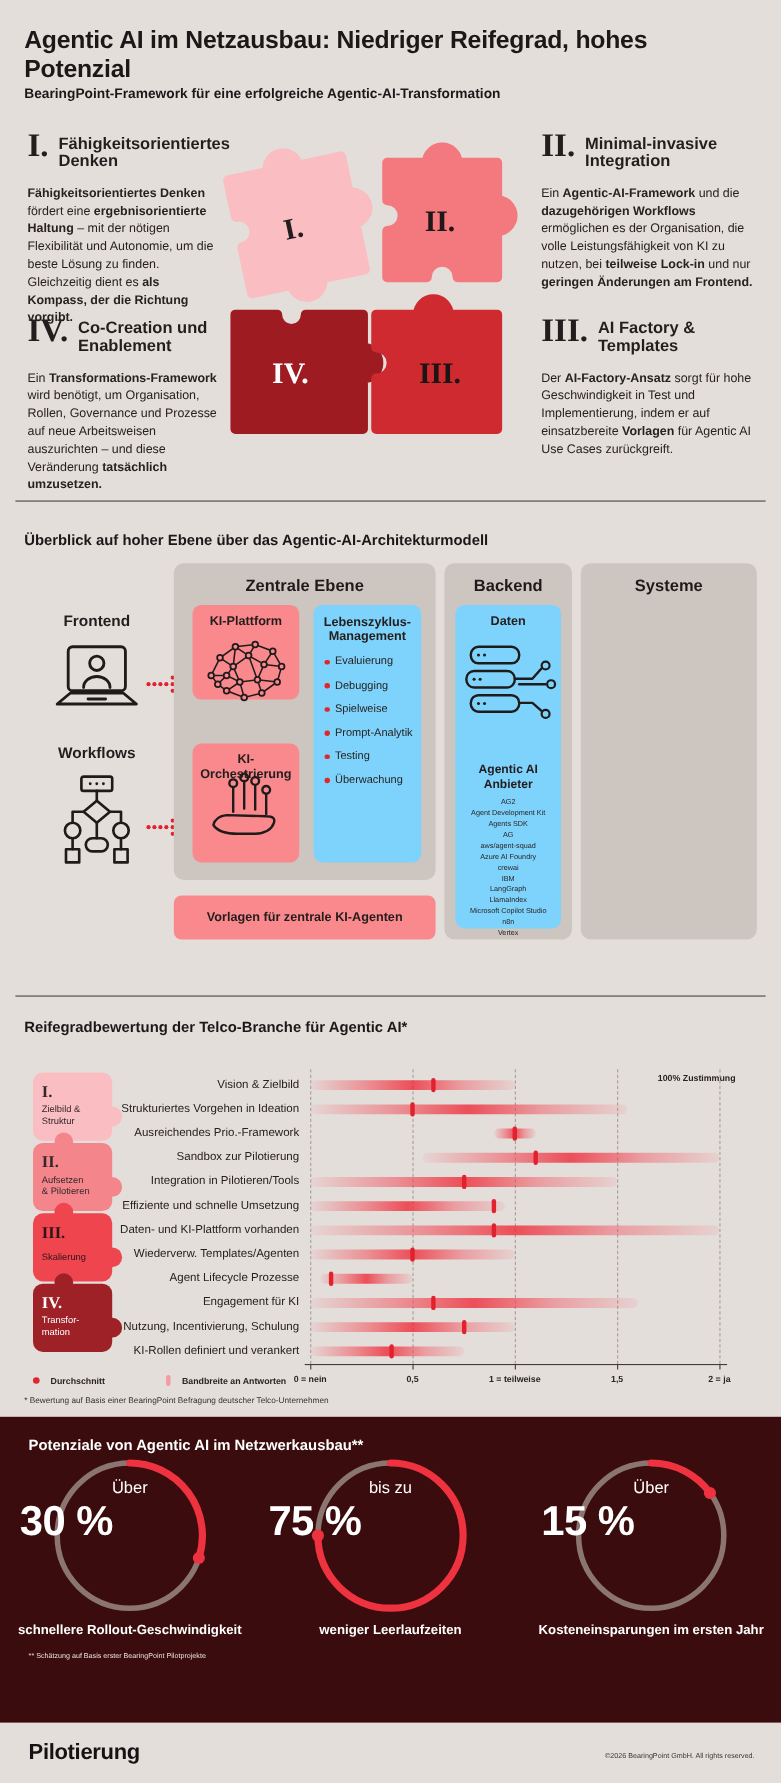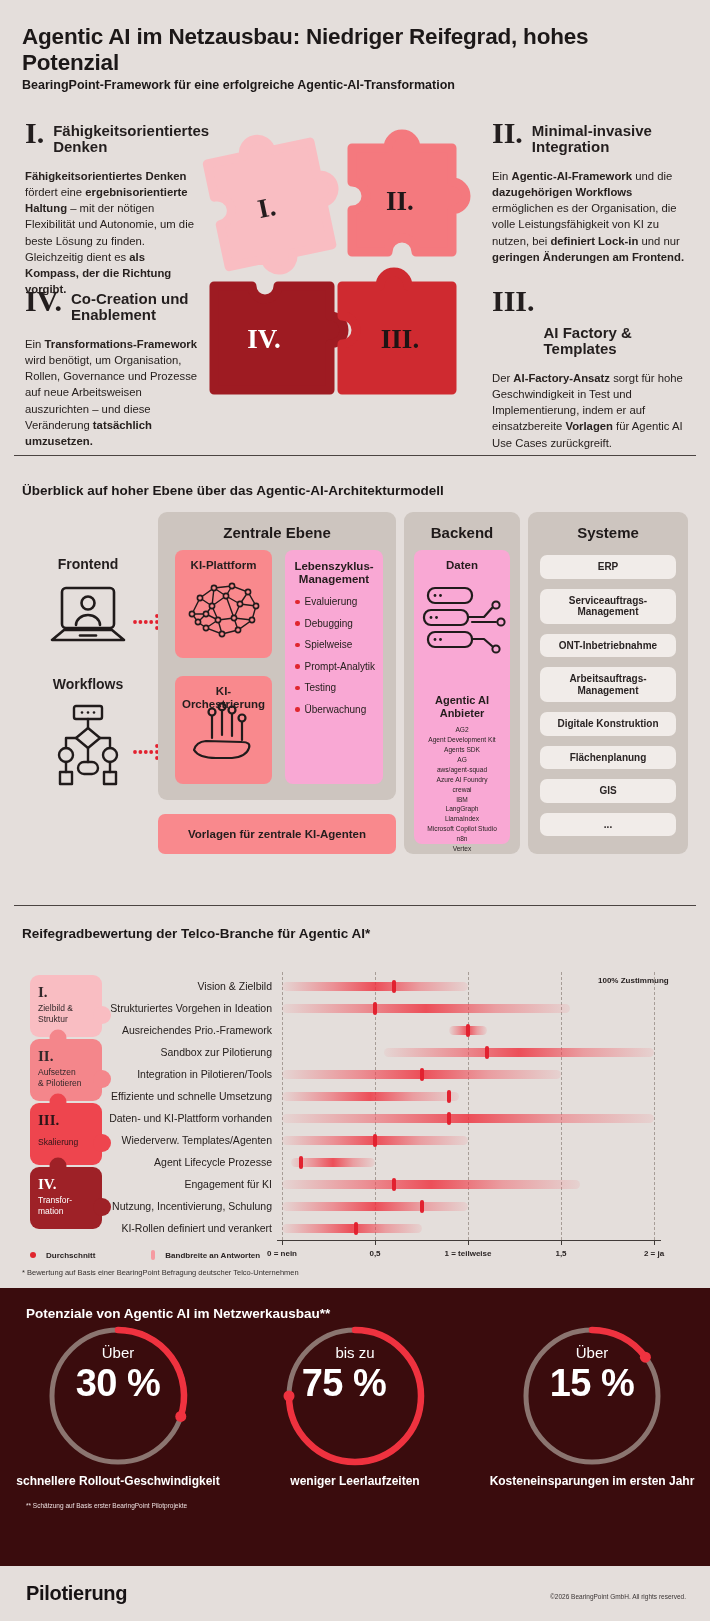--- a/index.html
+++ b/index.html
@@ -14,21 +14,21 @@
   .q-row{display:flex;gap:9px;}
   .q-num{font-family:"Liberation Serif","DejaVu Serif",serif;font-weight:700;font-size:30px;line-height:.85;}
   .q-head{font-weight:700;font-size:15px;line-height:1.08;padding-top:3px;}
   .q-body{font-size:11.3px;line-height:1.42;margin-top:13px;color:#27211f;}
   .q-body b{font-weight:700;}
   .divider{left:14px;width:682px;height:0;border-top:1px solid #4b4442;}
   .sec-head{font-size:13.5px;font-weight:700;color:#1c1818;}
   
   .panel{position:absolute;background:#cdc5bf;border-radius:9px;}
   .panel-title{font-weight:700;font-size:15px;text-align:center;padding-top:12px;color:#1f1a1a;}
-  .card{position:absolute;background:#f9a8d4;border-radius:8px;}
+  .card{position:absolute;background:#7dd3fc;border-radius:8px;}
   .card-pink{background:#f9898d;}
   .card-label{font-weight:700;font-size:11.5px;text-align:center;padding-top:9px;line-height:1.15;color:#241d1d;}
   .side-label{font-weight:700;font-size:14px;text-align:center;width:124px;}
   .bullet-item{display:flex;gap:5px;margin:0 0 9px 0;font-size:10px;line-height:1.25;color:#27211f;}
   .bdot{width:4.5px;height:4.5px;border-radius:50%;background:#e0262e;margin-top:3.5px;flex:none;}
   .prov-line{font-size:6.6px;line-height:1.5;text-align:center;color:#2a2424;}
   .sys-box{background:#f1ece9;border-radius:7px;padding:6px 3px;font-weight:700;font-size:10px;
            text-align:center;line-height:1.15;color:#2a2424;}
   .vbar{left:158px;top:814px;width:238px;height:40px;background:#f9898d;border-radius:7px;
         font-weight:700;font-size:11.5px;text-align:center;line-height:40px;color:#241d1d;}
@@ -44,21 +44,21 @@
   .annot{left:598px;top:976px;width:94px;text-align:left;font-size:8px;font-weight:700;color:#2a2424;}
   .legend{left:30px;top:1250px;display:flex;align-items:center;gap:10px;font-size:8px;font-weight:700;color:#2a2424;}
   .legend .gap{width:36px;}
   .ldot{width:6px;height:6px;border-radius:50%;background:#e0262e;}
   .lband{width:4px;height:10px;border-radius:2px;background:#f59aa1;}
   .foot-note{font-size:7.5px;color:#35302e;}
   
   .dark{left:0;top:1288px;width:710px;height:278px;background:#3a0c0d;}
   .dark-head{left:26px;top:1306px;font-size:13.5px;font-weight:700;color:#ffffff;}
   .ring-prefix{position:absolute;width:170px;text-align:center;top:1344px;font-size:15px;color:#fff;}
-  .ring-value{position:absolute;width:200px;text-align:center;top:1362px;font-size:38px;font-weight:700;color:#fff;letter-spacing:-.5px;}
+  .ring-value{position:absolute;width:200px;top:1362px;font-size:38px;font-weight:700;color:#fff;letter-spacing:-.5px;}
   .ring-caption{position:absolute;width:240px;text-align:center;top:1474px;font-size:12px;font-weight:700;color:#fff;}
   .dark-foot{left:26px;top:1502px;font-size:6.5px;color:#ecdfdf;}
   
   .logo{left:26px;top:1582px;font-size:20px;font-weight:700;letter-spacing:-.3px;color:#161214;}
   .copyright{right:24px;top:1593px;font-size:6.5px;color:#3a3434;}
   svg{display:block;}
 </style>
 </head>
 <body>
 
@@ -72,33 +72,33 @@
       <div class="q-num">I.</div>
       <div class="q-head" style="width:150px;">Fähigkeitsorientiertes Denken</div>
     </div>
     <div class="q-body"><b>Fähigkeitsorientiertes Denken</b><span> fördert eine </span><b>ergebnisorientierte Haltung</b><span> – mit der nötigen Flexibilität und Autonomie, um die beste Lösung zu finden. Gleichzeitig dient es </span><b>als Kompass, der die Richtung vorgibt.</b></div>
   </div>
   <div class="abs quad" style="left:492px;top:120px;width:196px;">
     <div class="q-row">
       <div class="q-num">II.</div>
       <div class="q-head" style="width:140px;">Minimal-invasive Integration</div>
     </div>
-    <div class="q-body"><span>Ein </span><b>Agentic-AI-Framework</b><span> und die </span><b>dazugehörigen Workflows</b><span> ermöglichen es der Organisation, die volle Leistungsfähigkeit von KI zu nutzen, bei </span><b>definiert Lock-in</b><span> und nur </span><b>geringen Änderungen am Frontend.</b></div>
+    <div class="q-body"><span>Ein </span><b>Agentic-AI-Framework</b><span> und die </span><b>dazugehörigen Workflows</b><span> ermöglichen es der Organisation, die volle Leistungsfähigkeit von KI zu nutzen, bei </span><b>teilweise Lock-in</b><span> und nur </span><b>geringen Änderungen am Frontend.</b></div>
   </div>
   <div class="abs quad" style="left:25px;top:288px;width:180px;">
     <div class="q-row">
       <div class="q-num">IV.</div>
       <div class="q-head" style="width:130px;">Co-Creation und Enablement</div>
     </div>
     <div class="q-body"><span>Ein </span><b>Transformations-Framework</b><span> wird benötigt, um Organisation, Rollen, Governance und Prozesse auf neue Arbeitsweisen auszurichten – und diese Veränderung </span><b>tatsächlich umzusetzen.</b></div>
   </div>
   <div class="abs quad" style="left:492px;top:288px;width:196px;">
     <div class="q-row">
       <div class="q-num">III.</div>
-      <div class="q-head" style="width:104px;margin-top:34px;">AI Factory &amp; Templates</div>
+      <div class="q-head" style="width:104px;">AI Factory &amp; Templates</div>
     </div>
     <div class="q-body"><span>Der </span><b>AI-Factory-Ansatz</b><span> sorgt für hohe Geschwindigkeit in Test und Implementierung, indem er auf einsatzbereite </span><b>Vorlagen</b><span> für Agentic AI Use Cases zurückgreift.</span></div>
   </div>
 
   <svg class="abs" style="left:202px;top:140px;overflow:visible;" width="272" height="258" viewBox="0 0 272 258">
     <g transform="rotate(-12 67 64)">
       <path d="M15,12 L52,12 A14,14 0 0 1 80,12 L120,12 L120,46 A14,14 0 0 1 120,74 L120,117 L80,117 A14,14 0 0 1 52,117 L15,117 L15,74 A14,14 0 0 0 15,46 Z" fill="#f9bdc2" stroke="#f9bdc2" stroke-width="9" stroke-linejoin="round"></path>
       <text x="64" y="76" text-anchor="middle" fill="#241d1e" style="font:700 27px 'Liberation Serif',serif">I.</text>
     </g>
     <path d="M150,8 L186,8 A14,14 0 0 1 214,8 L250,8 L250,42 A14,14 0 0 1 250,70 L250,112 L214,112 A14,14 0 0 0 186,112 L150,112 L150,70 A14,14 0 0 0 150,42 Z" fill="#f4797e" stroke="#f4797e" stroke-width="9" stroke-linejoin="round"></path>
@@ -172,21 +172,21 @@
         <circle cx="25" cy="16" r="1.9"></circle>
       <circle cx="30.4" cy="7" r="1.9"></circle>
         <circle cx="30.4" cy="13" r="1.9"></circle>
         <circle cx="35.8" cy="10" r="1.9"></circle>
     </g>
   </svg>
 
   <div class="panel" style="left:158px;top:512px;width:238px;height:288px;">
     <div class="panel-title">Zentrale Ebene</div>
   </div>
-  <div class="card card-pink" style="left:175px;top:550px;width:97px;height:108px;">
+  <div class="card card-pink" style="left:175px;top:550px;width:97px;height:86px;">
     <div class="card-label">KI-Plattform</div>
   </div>
   <svg class="abs" style="left:186px;top:580px;" width="76" height="66" viewBox="0 0 76 66">
     <g stroke="#201b1b" stroke-width="1.4">
       <path d="M6,34 L14,18 L28,8 L46,6 L62,12 L70,26 L66,40 L52,50 L36,54 L20,48 L12,42 Z" fill="none"></path>
       <path d="M6,34 L20,34 M14,18 L26,26 M28,8 L26,26 M28,8 L40,16 M46,6 L40,16 M62,12 L54,24 M70,26 L54,24 M66,40 L48,38 M52,50 L48,38 M36,54 L32,40 M20,48 L32,40 M12,42 L20,34 M26,26 L40,16 M40,16 L54,24 M54,24 L48,38 M48,38 L32,40 M32,40 L20,34 M20,34 L26,26 M26,26 L32,40 M40,16 L48,38" fill="none"></path>
     </g>
     <g fill="#f9898d" stroke="#201b1b" stroke-width="1.6">
       <circle cx="6" cy="34" r="2.6"></circle>
         <circle cx="14" cy="18" r="2.6"></circle>
@@ -302,30 +302,20 @@
         <div class="prov-line">LangGraph</div>
         <div class="prov-line">LlamaIndex</div>
         <div class="prov-line">Microsoft Copilot Studio</div>
         <div class="prov-line">n8n</div>
         <div class="prov-line">Vertex</div>
       </div>
   </div>
 
   <div class="panel" style="left:528px;top:512px;width:160px;height:342px;">
     <div class="panel-title">Systeme</div>
-    <div style="display:flex;flex-direction:column;gap:10px;margin:14px 12px 0;">
-        <div class="sys-box">ERP</div>
-        <div class="sys-box">Serviceauftrags-Management</div>
-        <div class="sys-box">ONT-Inbetriebnahme</div>
-        <div class="sys-box">Arbeitsauftrags-Management</div>
-        <div class="sys-box">Digitale Konstruktion</div>
-        <div class="sys-box">Flächenplanung</div>
-        <div class="sys-box">GIS</div>
-        <div class="sys-box">...</div>
-      </div>
   </div>
 
   <div class="abs divider" style="top:905px;"></div>
 
   <div class="abs sec-head" style="left:22px;top:926px;">Reifegradbewertung der Telco-Branche für Agentic AI*</div>
   <div class="abs annot">100% Zustimmung</div>
 
   <div id="chart-layer" class="abs" style="left:0;top:0;width:710px;height:1621px;pointer-events:none;">
       <div class="grid-line" style="left: 282px;"></div>
       <div class="axis-tick" style="left: 282px;"></div>

